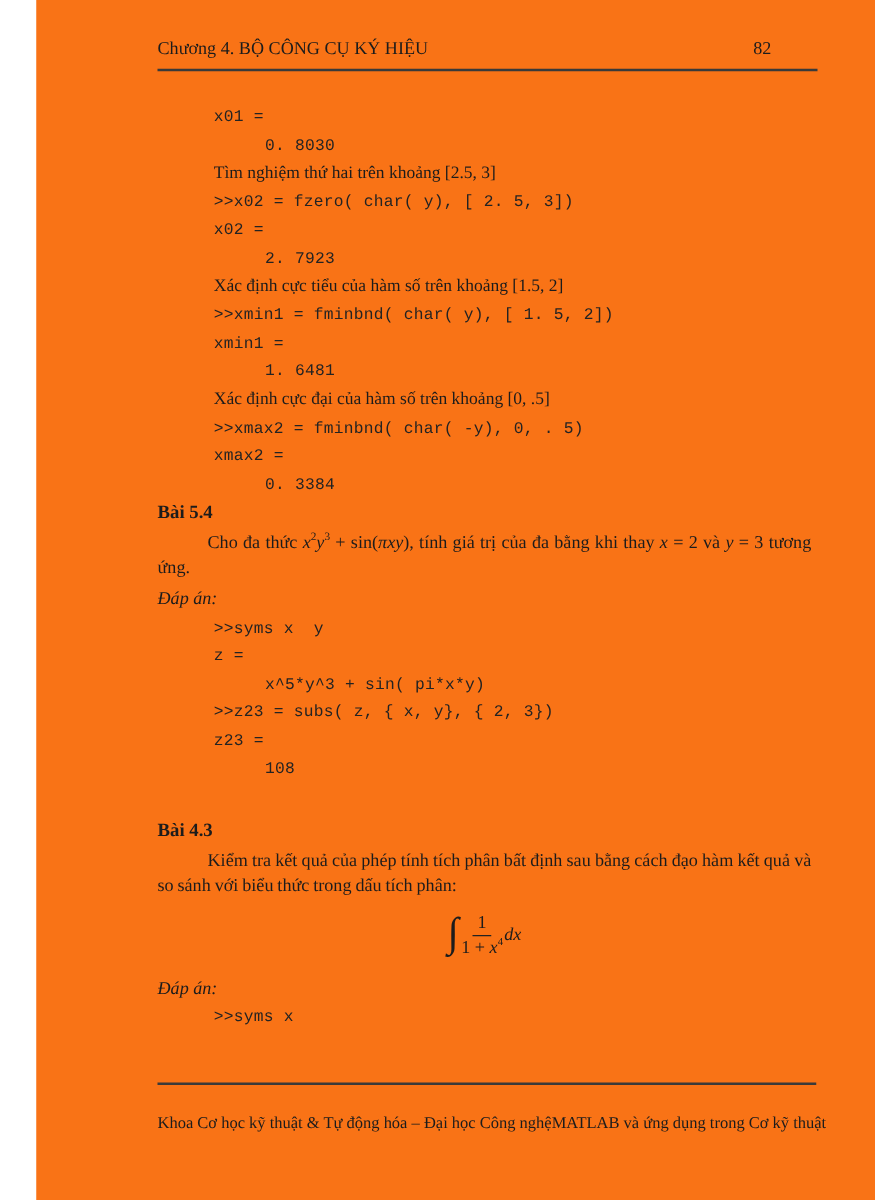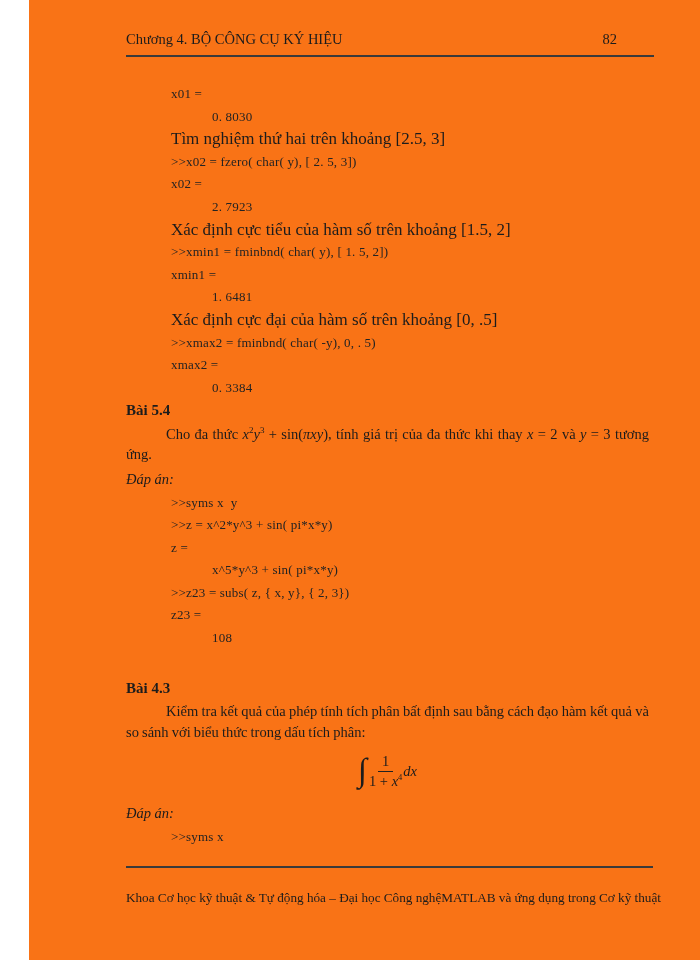--- a/index.html
+++ b/index.html
@@ -25,31 +25,31 @@
     padding-bottom: 7px;
     border-bottom: 2px solid #3a3a3a;
   }
   .header .pagenum { padding-right: 37px; }
   
   .main {
     position: absolute;
     top: 83px; left: 97px; right: 80px;
   }
   .code {
-    font-family: Liberation Serif, serif;
+    font-family: Liberation Mono, monospace;
     font-size: 13px;
     line-height: 22.6px;
     letter-spacing: 0.2px;
     white-space: pre;
     color: #232323;
   }
   .ind1 { padding-left: 45px; }
   .ind2 { padding-left: 86px; }
   .pline {
-    font-size: 17px;
+    font-size: 14px;
     line-height: 22.6px;
     padding-left: 45px;
     white-space: nowrap;
   }
   .heading {
     font-weight: bold;
     font-size: 15px;
     line-height: 22.6px;
   }
   .heading.gap-before { margin-top: 27px; }
@@ -130,25 +130,24 @@
     <div class="code ind1">&gt;&gt;xmin1 = fminbnd( char( y), [ 1. 5, 2])</div>
     <div class="code ind1">xmin1 =</div>
     <div class="code ind2">1. 6481</div>
 
     <div class="pline">Xác định cực đại của hàm số trên khoảng [0, .5]</div>
     <div class="code ind1">&gt;&gt;xmax2 = fminbnd( char( -y), 0, . 5)</div>
     <div class="code ind1">xmax2 =</div>
     <div class="code ind2">0. 3384</div>
 
     <div class="heading">Bài 5.4</div>
-    <p class="para"><span>Cho đa thức </span><i>x</i><sup>2</sup><i>y</i><sup>3</sup><span> + sin(</span><i>πxy</i><span>)</span><span>, tính giá trị của đa thức khi thay </span><i>x</i><span> = 2 và </span><i>y</i><span> = 3 tương ứng.</span></p>
+    <p class="para"><span>Cho đa thức </span><i>x</i><sup>2</sup><i>y</i><sup>3</sup><span> + sin(</span><i>πxy</i><span>)</span><span>, tính giá trị của đa bằng khi thay </span><i>x</i><span> = 2 và </span><i>y</i><span> = 3 tương ứng.</span></p>
     <div class="answer">Đáp án:</div>
 
     <div class="code ind1">&gt;&gt;syms x  y</div>
-    <div class="code ind1">&gt;&gt;z = x^2*y^3 + sin( pi*x*y)</div>
     <div class="code ind1">z =</div>
     <div class="code ind2">x^5*y^3 + sin( pi*x*y)</div>
     <div class="code ind1">&gt;&gt;z23 = subs( z, { x, y}, { 2, 3})</div>
     <div class="code ind1">z23 =</div>
     <div class="code ind2">108</div>
 
     <div class="heading gap-before">Bài 4.3</div>
     <p class="para">Kiểm tra kết quả của phép tính tích phân bất định sau bằng cách đạo hàm kết quả và so sánh với biểu thức trong dấu tích phân:</p>
 
     <div class="formula-row">

